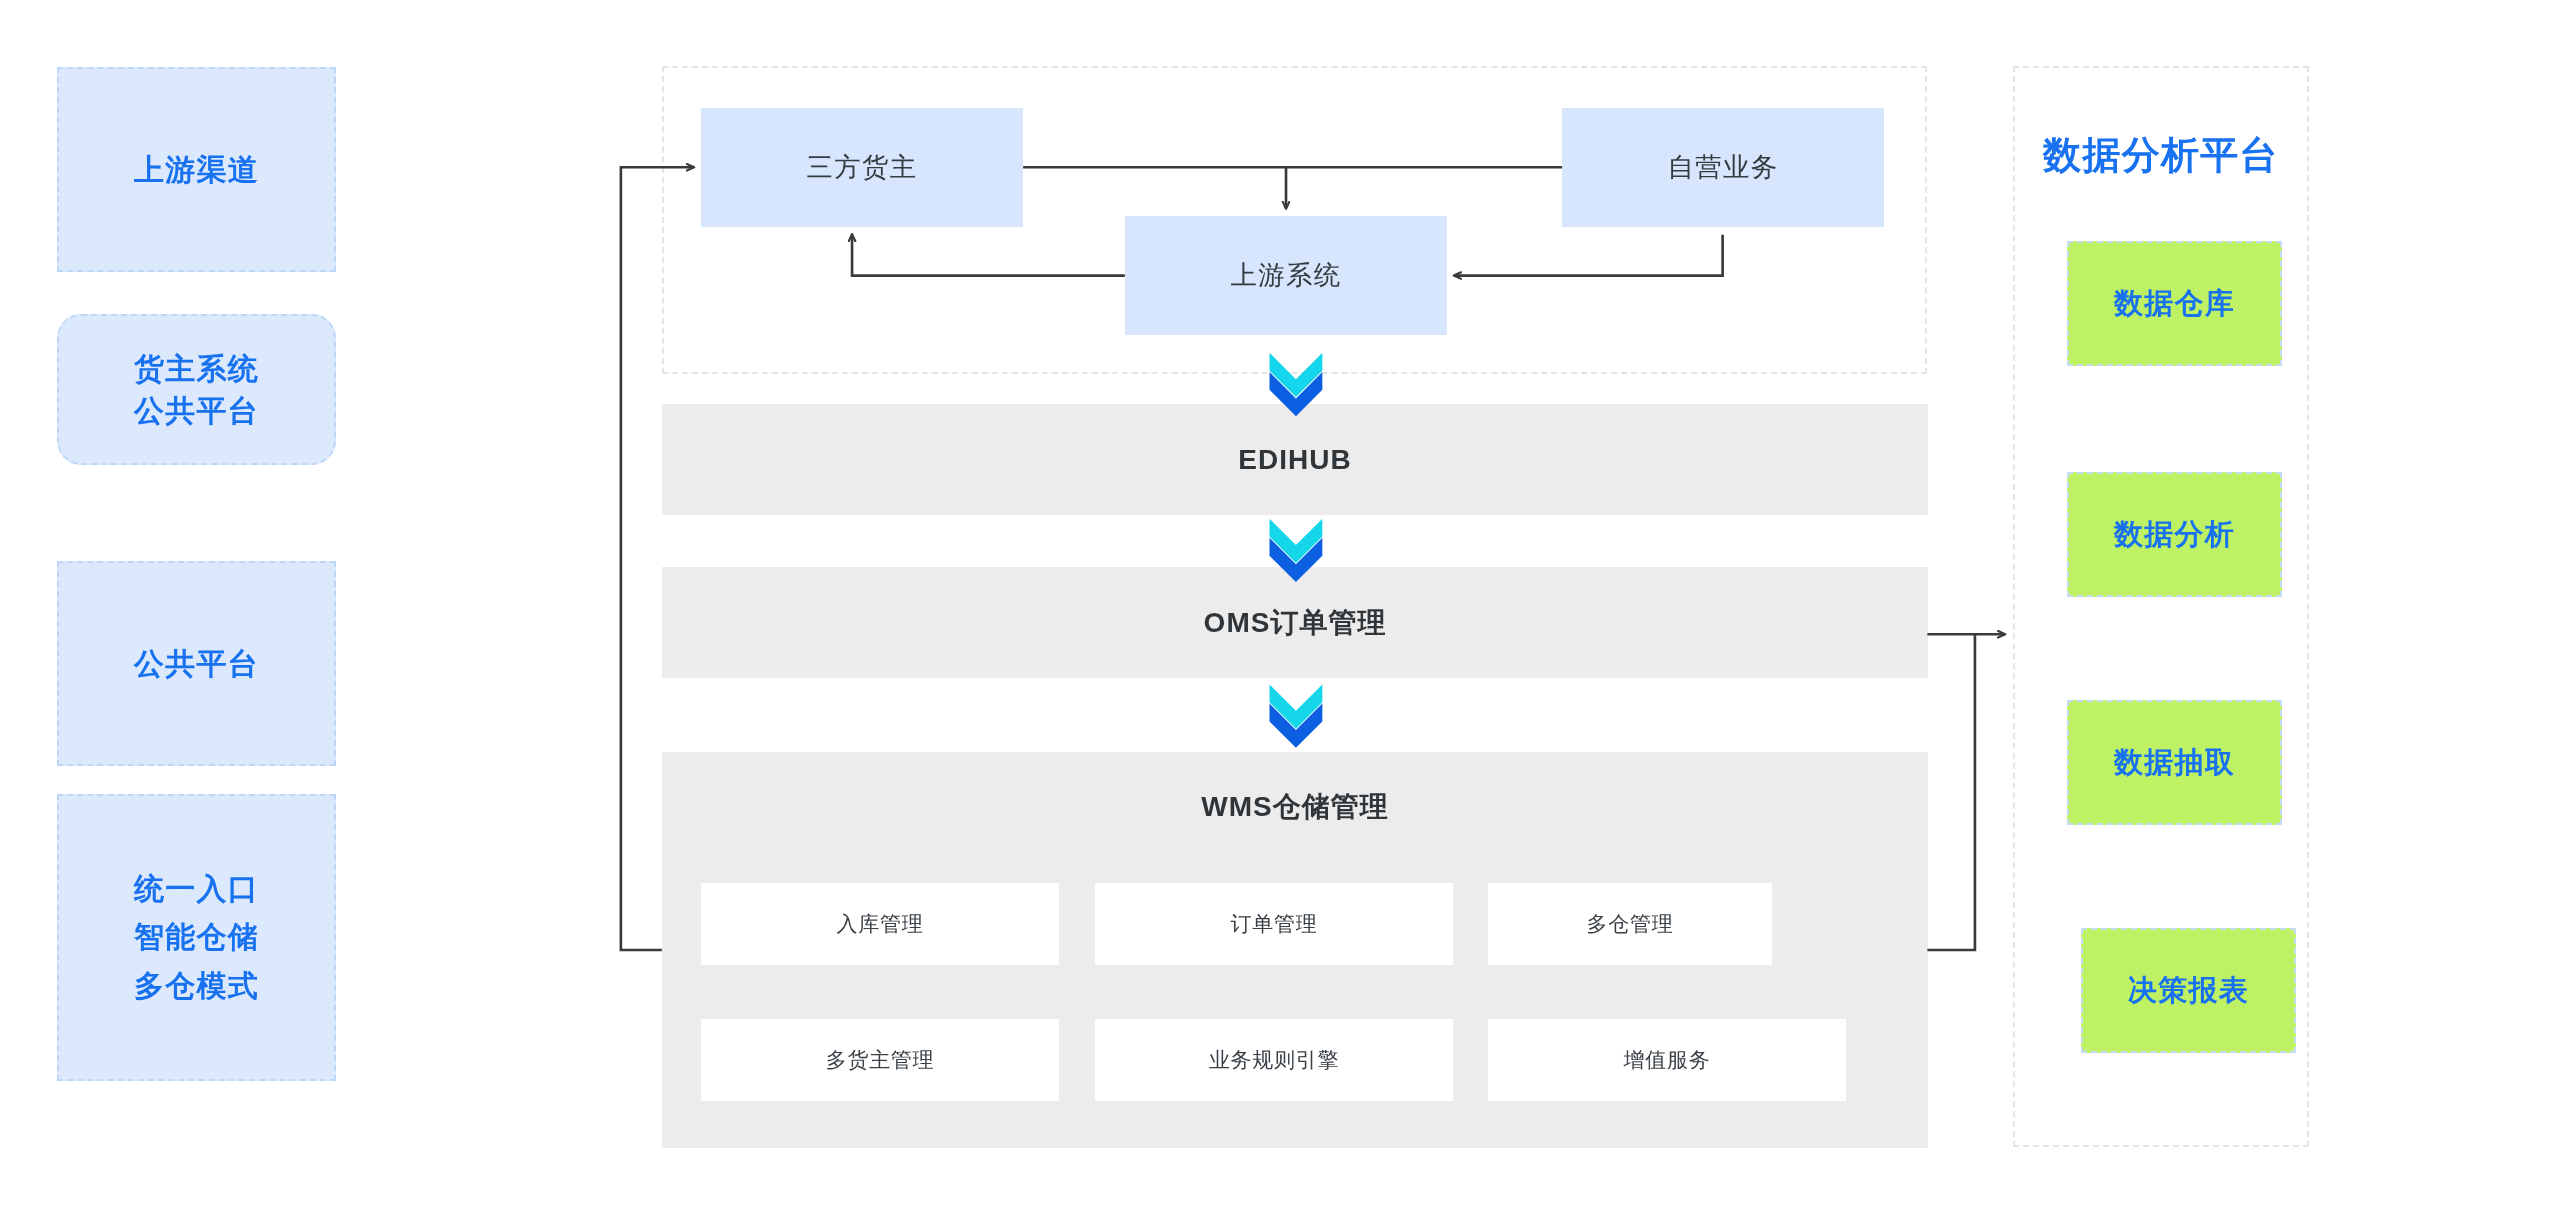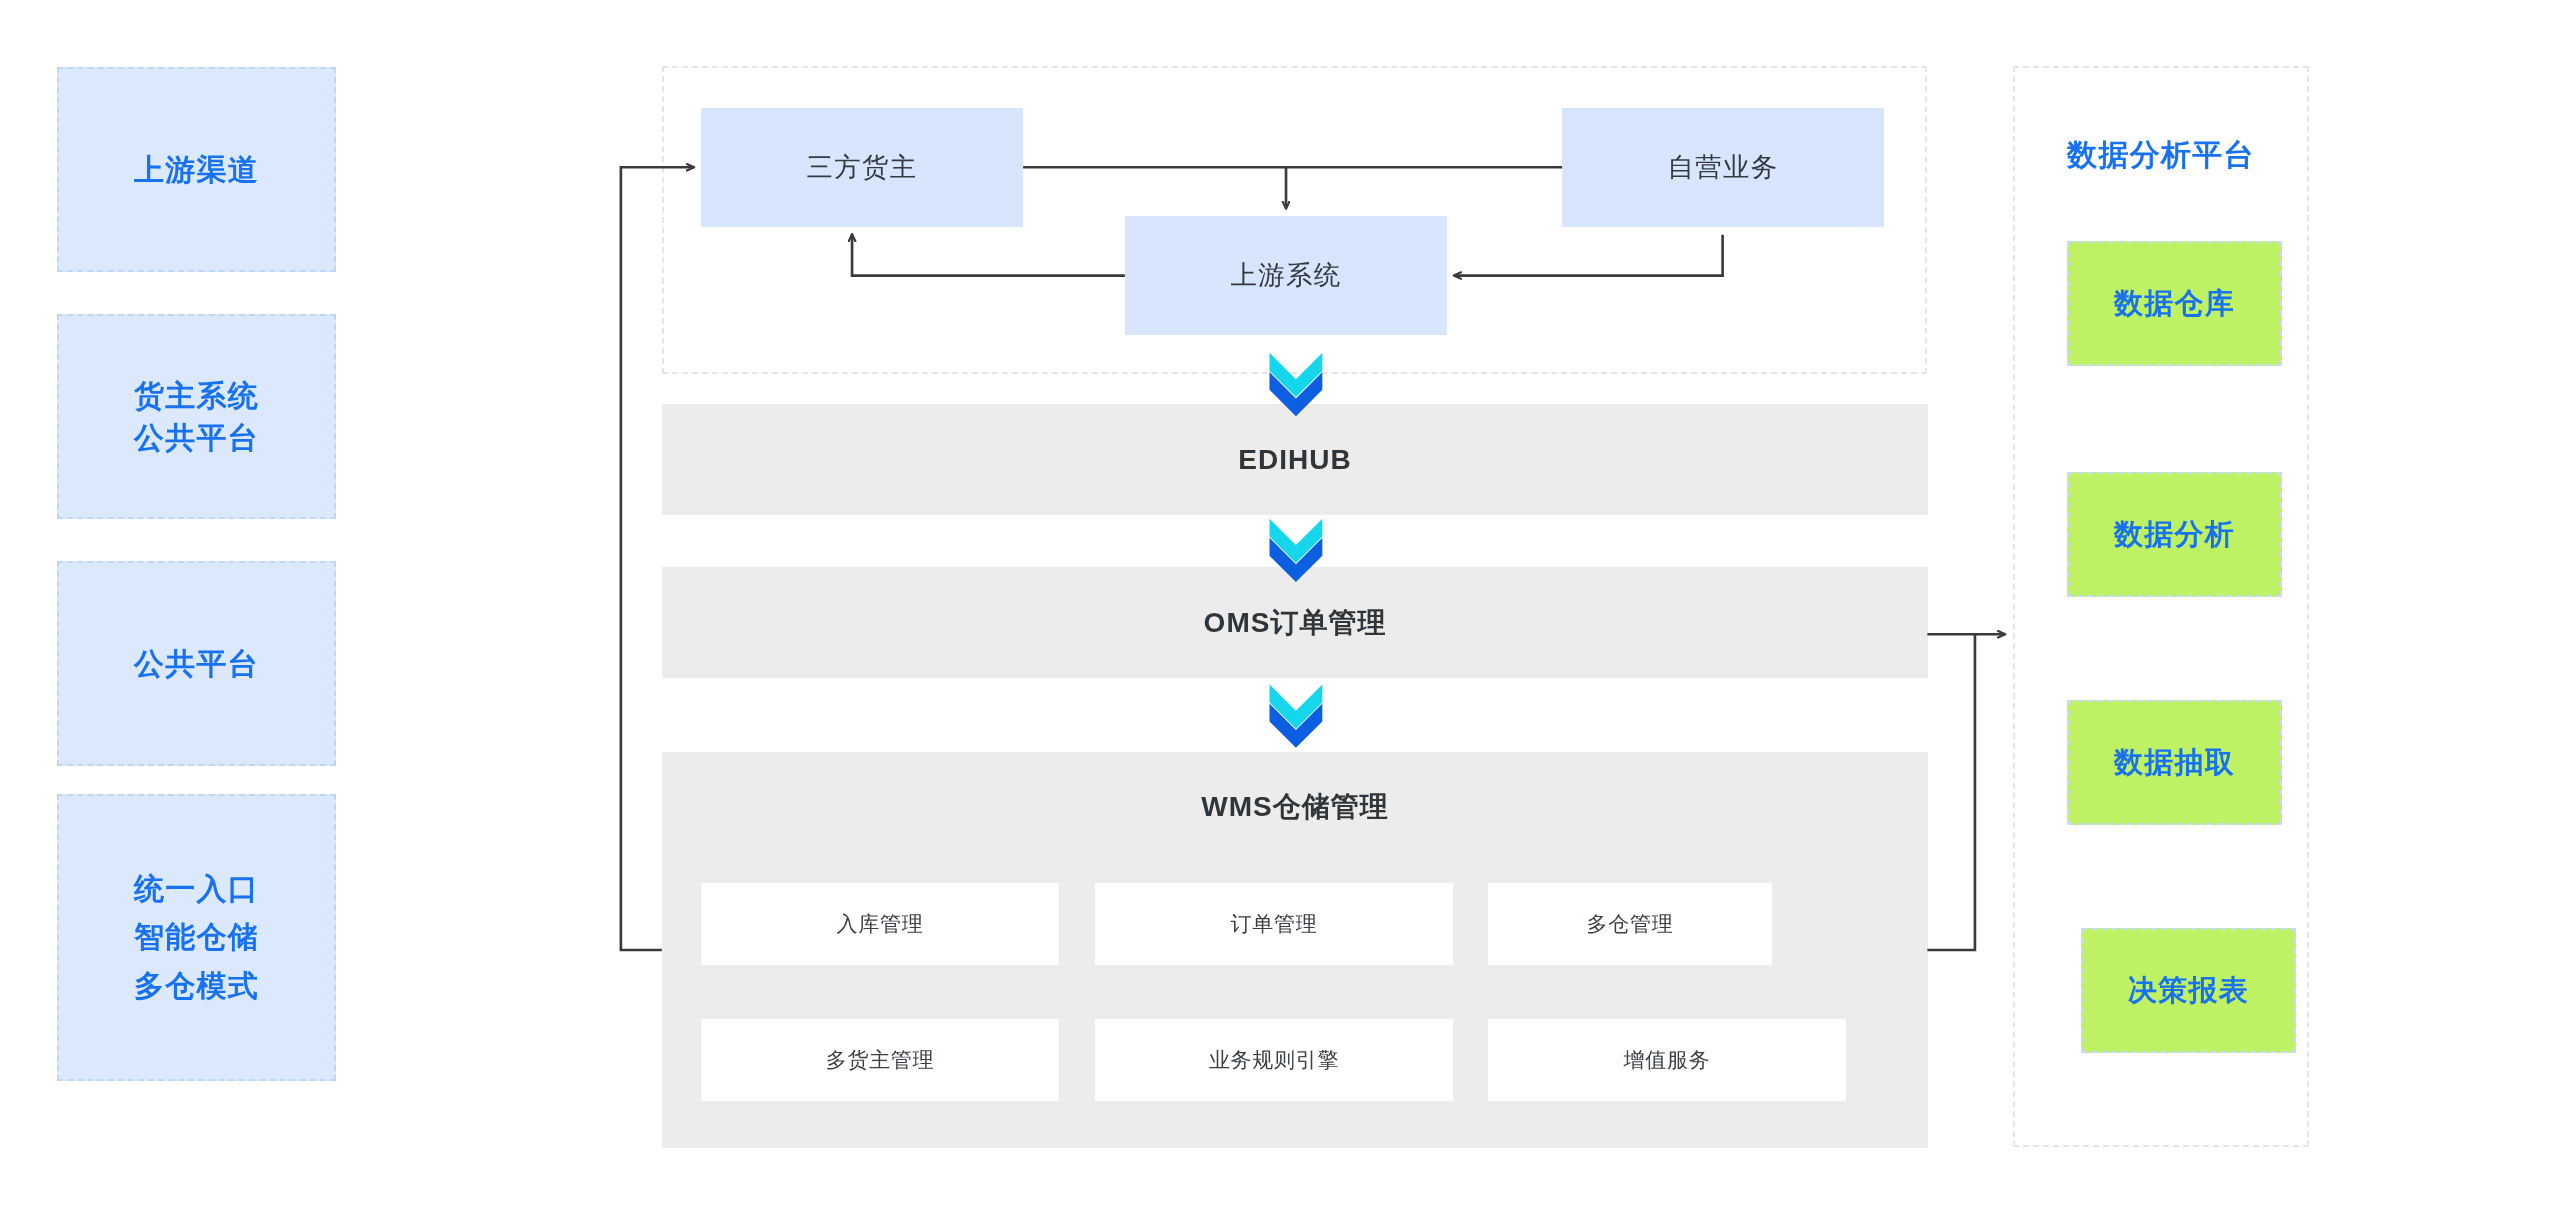--- a/index.html
+++ b/index.html
@@ -32,40 +32,40 @@
 
   
   .grayband{background:#ECECEC;color:#303539;}
   .bandtitle{font-size:28px;font-weight:700;letter-spacing:1px;}
   .wmslabel{position:absolute;left:0;right:0;top:36px;text-align:center;
             font-size:28px;font-weight:700;color:#303539;letter-spacing:1px;}
   .subbox{background:#fff;color:#3A4046;font-size:21px;letter-spacing:0.7px;}
 
   
   .rpanel{border:2px dashed #E3E5EA;}
-  .rtitle{color:#1872F0;font-weight:700;font-size:30px;letter-spacing:1.3px;text-align:center;}
+  .rtitle{color:#1872F0;font-weight:700;font-size:38px;letter-spacing:1.3px;text-align:center;}
   .rbox{background:#bef264;border:2px dashed #C6DCFA;color:#1872F0;
         font-weight:700;font-size:29px;letter-spacing:1.3px;}
 
   
   .overlay{position:absolute;left:0;top:0;width:2576px;height:1213px;
            pointer-events:none;}
 </style>
 </head>
 <body>
 
 <div class="canvas">
 
   <div class="abs lbox ctr" style="left:57px;top:67px;width:279px;height:205px;">
     <div>
       <span class="ml">上游渠道</span>
     </div>
   </div>
 
-  <div class="abs lbox ctr" style="left:57px;top:314px;width:279px;height:205px;">
+  <div class="abs lbox ctr" style="left:57px;top:314px;width:279px;height:151px;border-radius:24px;">
     <div>
       <span class="ml">货主系统</span>
       <span class="ml">公共平台</span>
     </div>
   </div>
 
   <div class="abs lbox ctr" style="left:57px;top:561px;width:279px;height:205px;">
     <div>
       <span class="ml">公共平台</span>
     </div>

